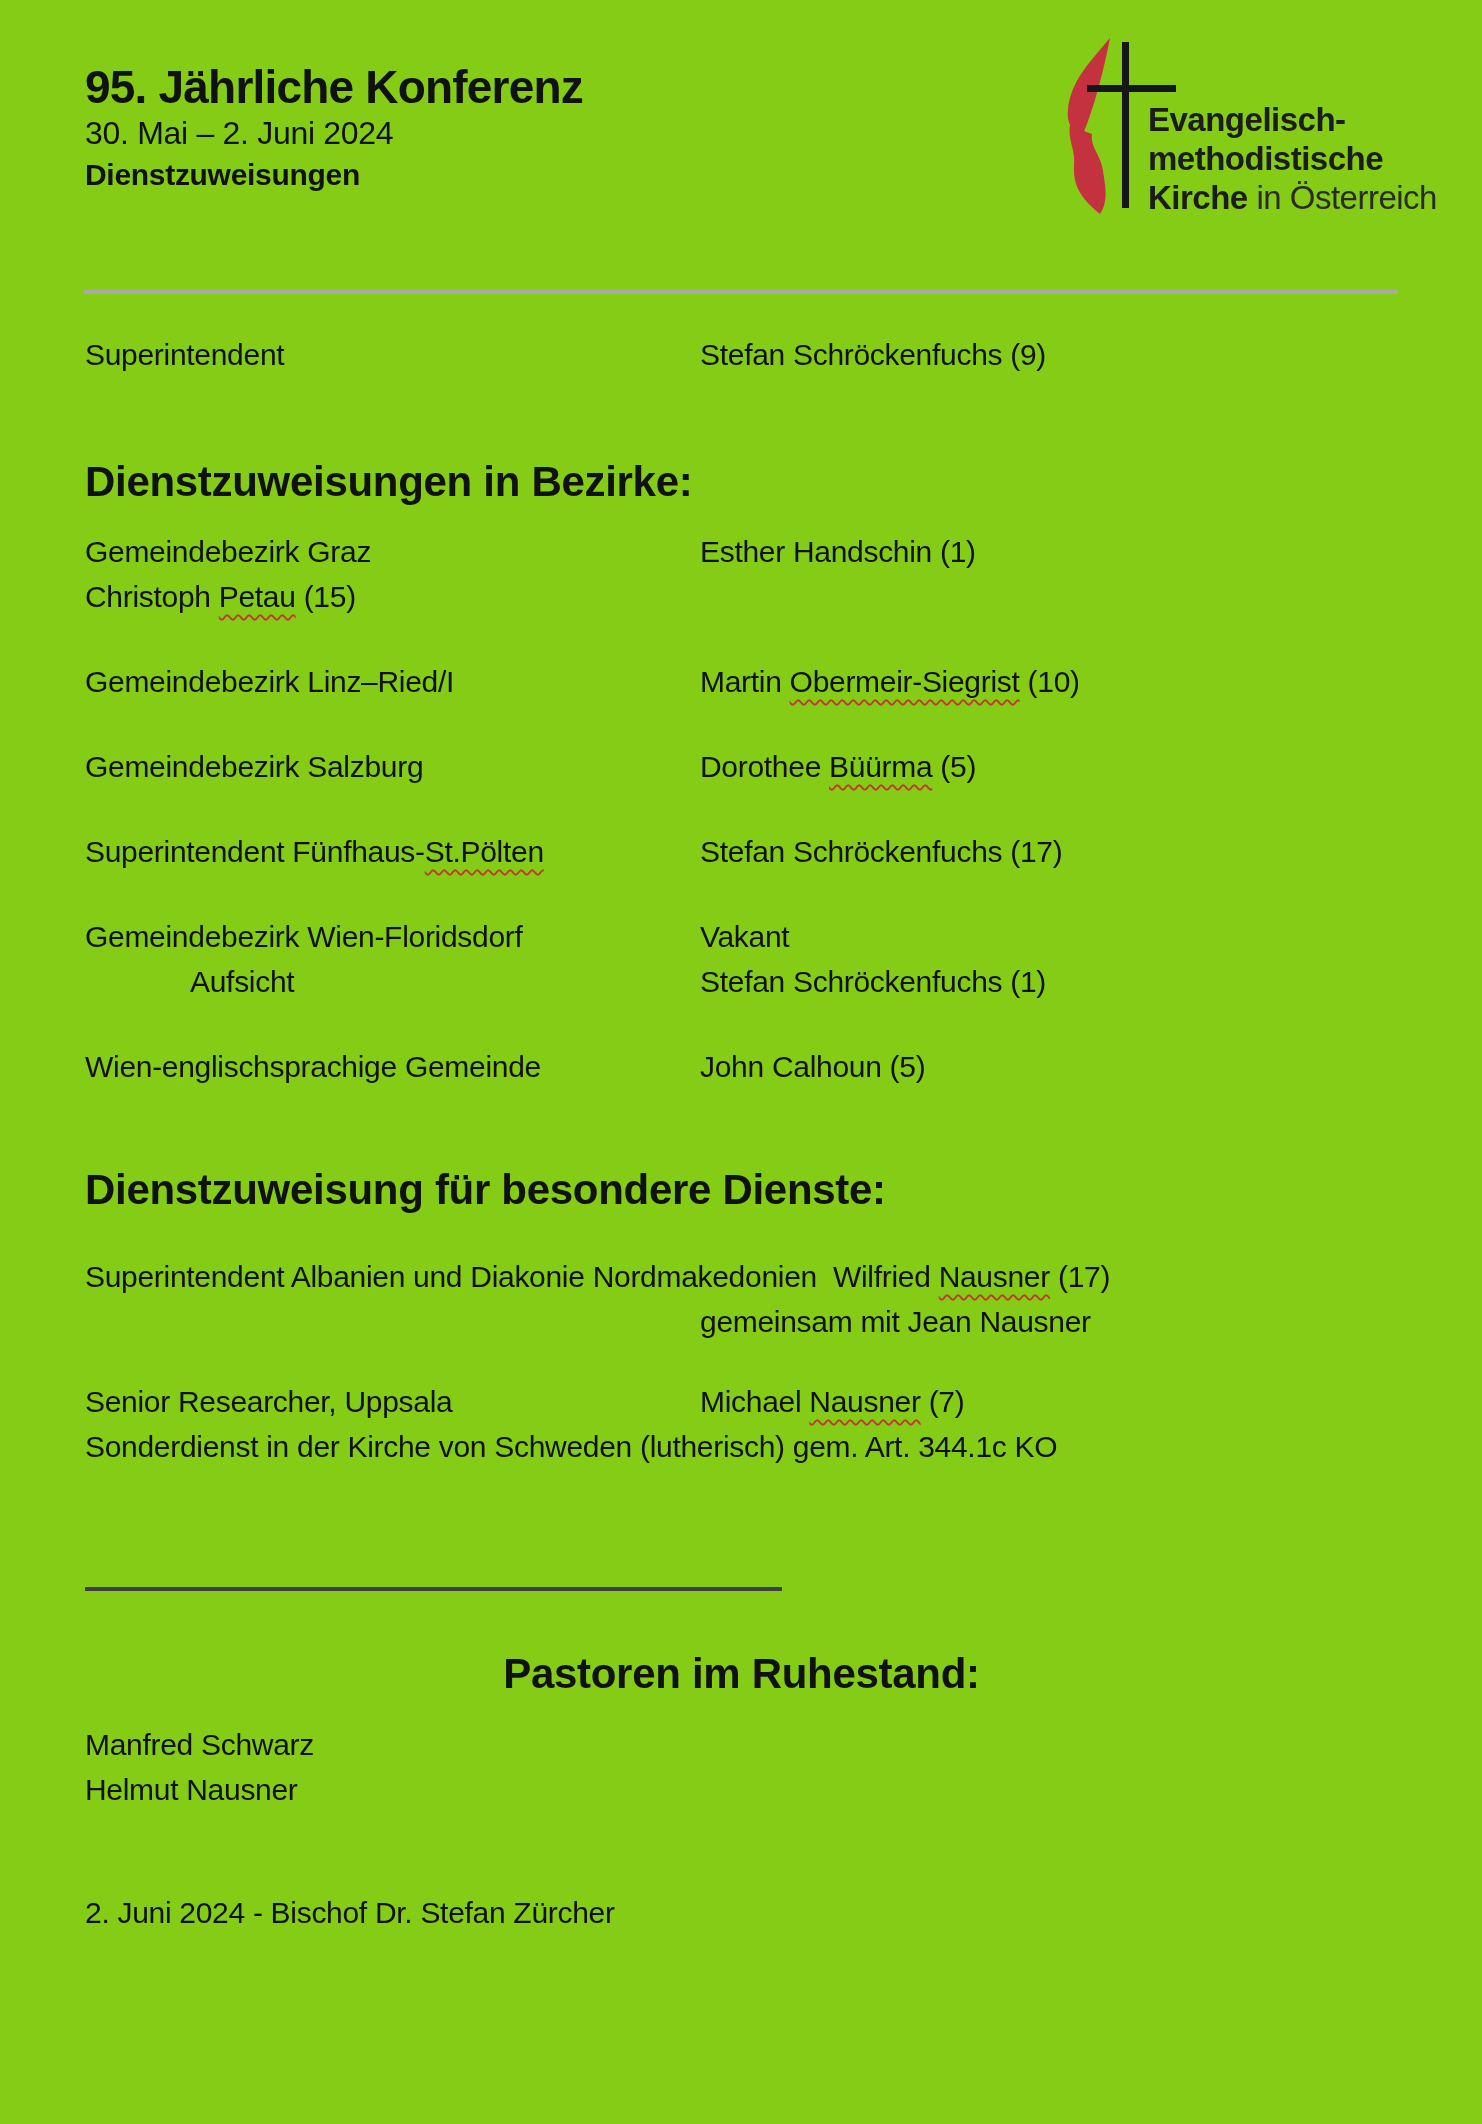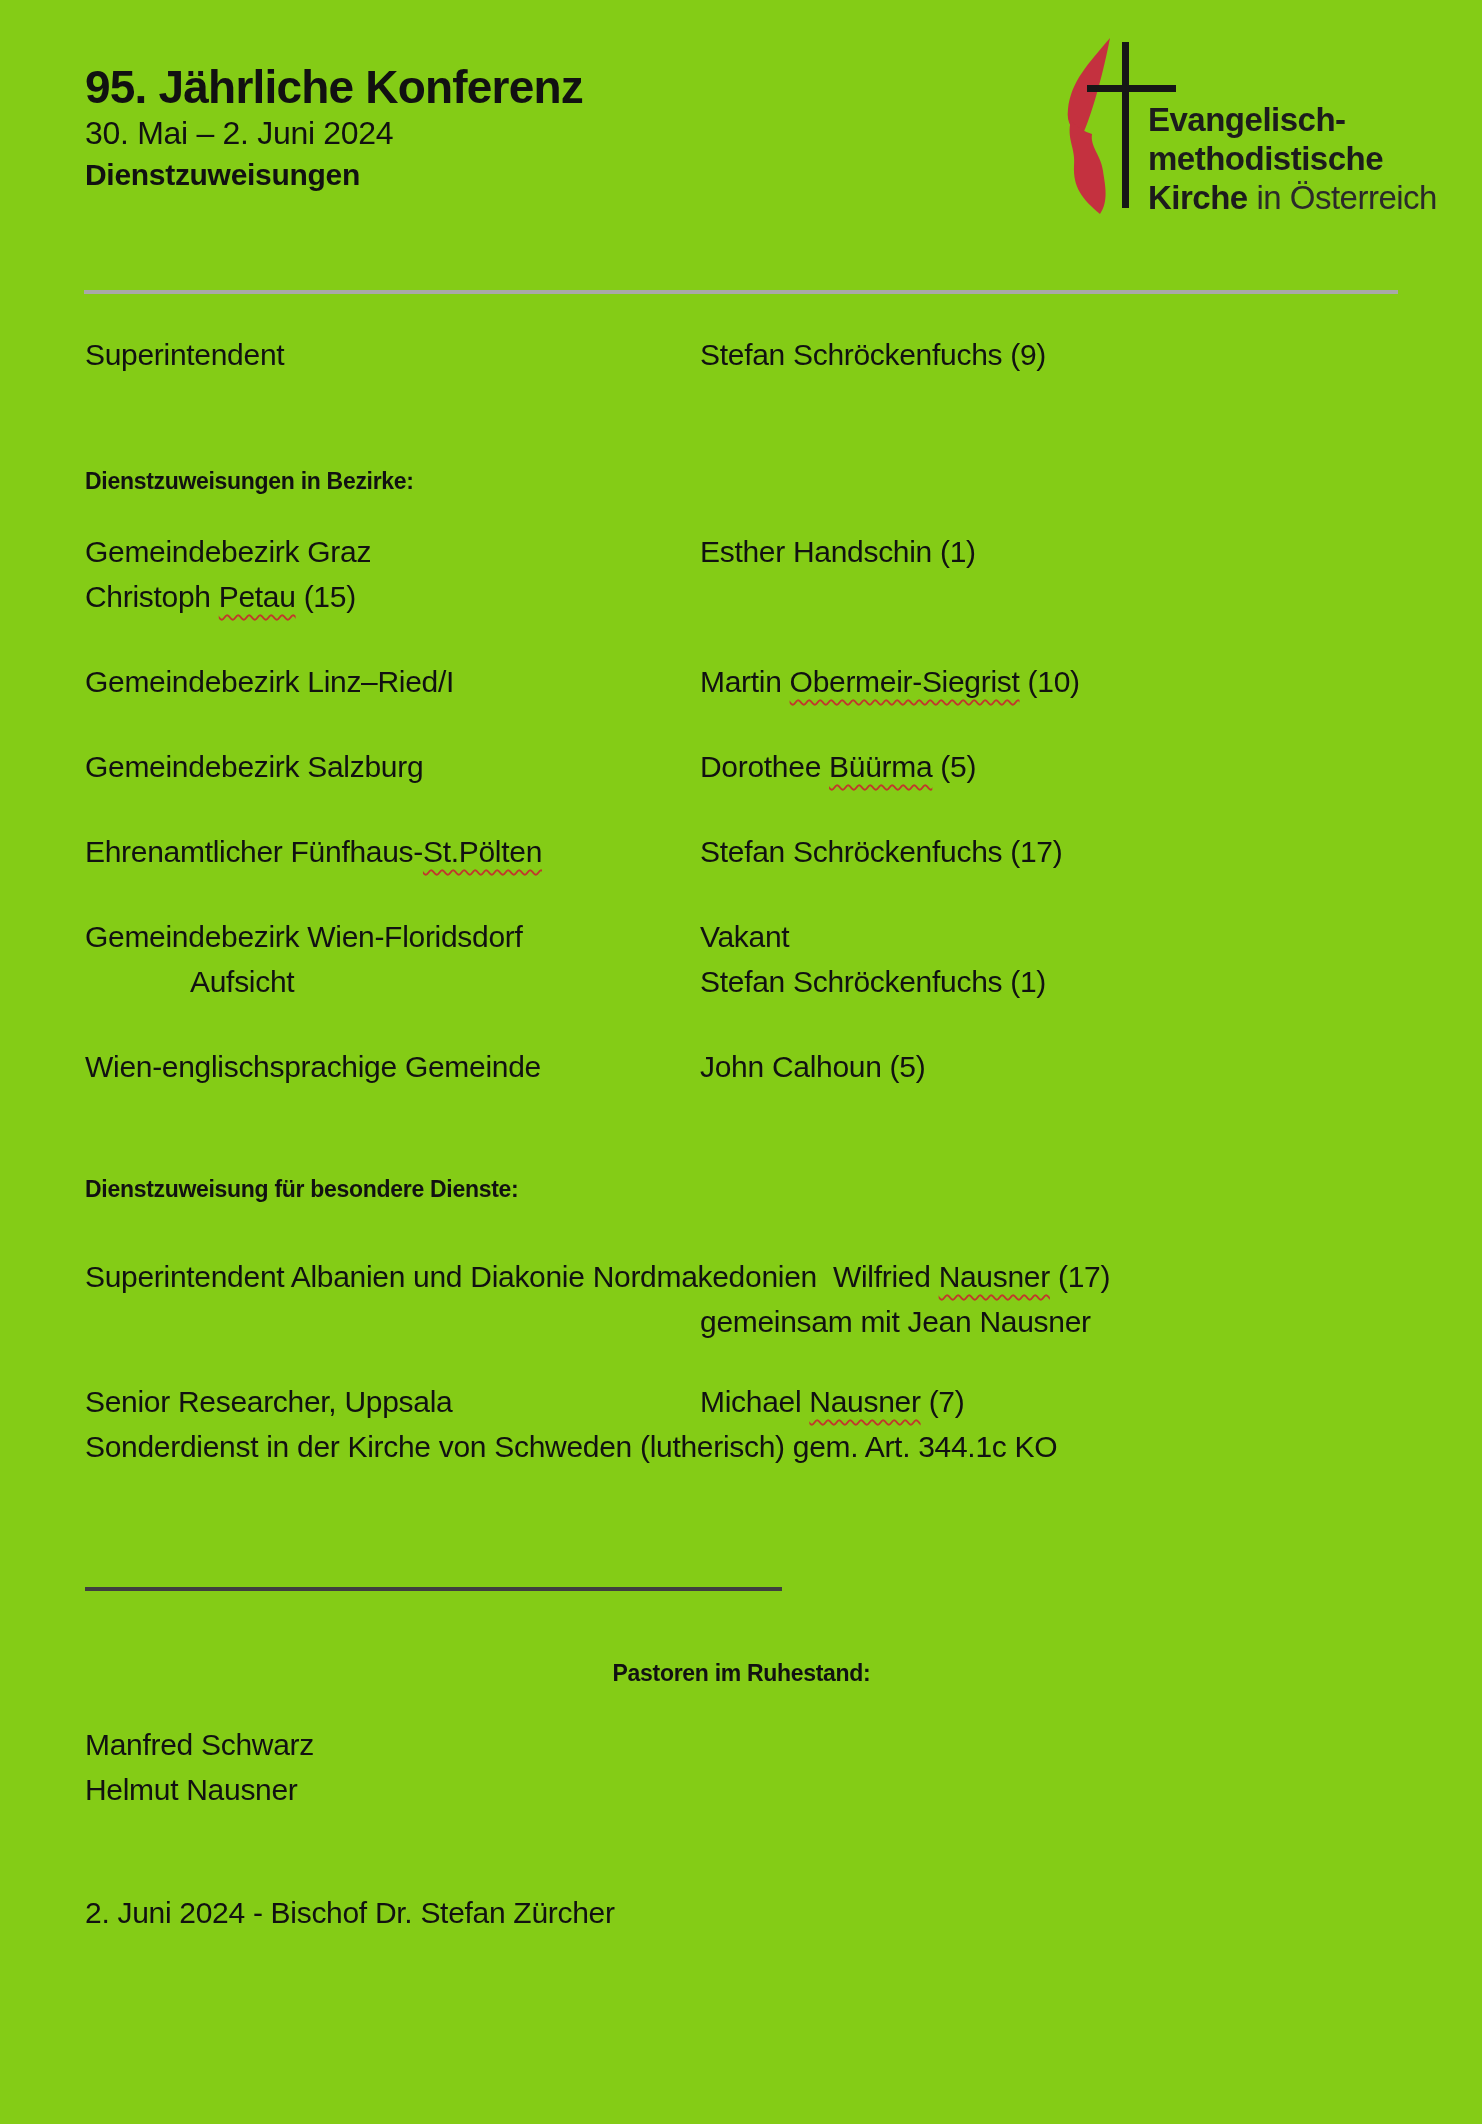--- a/index.html
+++ b/index.html
@@ -34,21 +34,21 @@
   }
 
   
   .content { position: absolute; left: 85px; top: 330px; width: 1313px; font-size: 30px; }
 
   .row   { display: flex; line-height: 45px; }
   .label { width: 615px; flex: 0 0 615px; }
   .label.indent { padding-left: 105px; box-sizing: border-box; }
   .value { flex: 1; }
 
-  h2 { margin: 0; font-size: 23px; font-weight: bold; line-height: 45px; }
+  h2 { margin: 0; font-size: 42px; font-weight: bold; line-height: 45px; }
 
   .sup-row      { margin-top: 2px; }
   .h-districts  { margin-top: 82px; }
   .group        { margin-top: 40px; }
   .group:first-child { margin-top: 25px; }
   .h-special    { margin-top: 78px; }
 
   .wide-row     { margin-top: 42px; line-height: 45px; }
   .wide-line    { white-space: pre-wrap; }
   .wide-second  { margin-left: 615px; }
@@ -131,21 +131,21 @@
         </div>
         <div class="group">
           <div class="row">
     <div class="label"><span>Gemeindebezirk Salzburg</span></div>
     <div class="value"><span>Dorothee </span><span class="misspell">Büürma</span><span> (5)</span></div>
 
 </div>
         </div>
         <div class="group">
           <div class="row">
-    <div class="label"><span>Ehrenamtlicher Fünfhaus-</span><span class="misspell">St.Pölten</span></div>
+    <div class="label"><span>Superintendent Fünfhaus-</span><span class="misspell">St.Pölten</span></div>
     <div class="value"><span>Stefan Schröckenfuchs (17)</span></div>
 
 </div>
         </div>
         <div class="group">
           <div class="row">
     <div class="label"><span>Gemeindebezirk Wien-Floridsdorf</span></div>
     <div class="value"><span>Vakant</span></div>
 
 </div>

